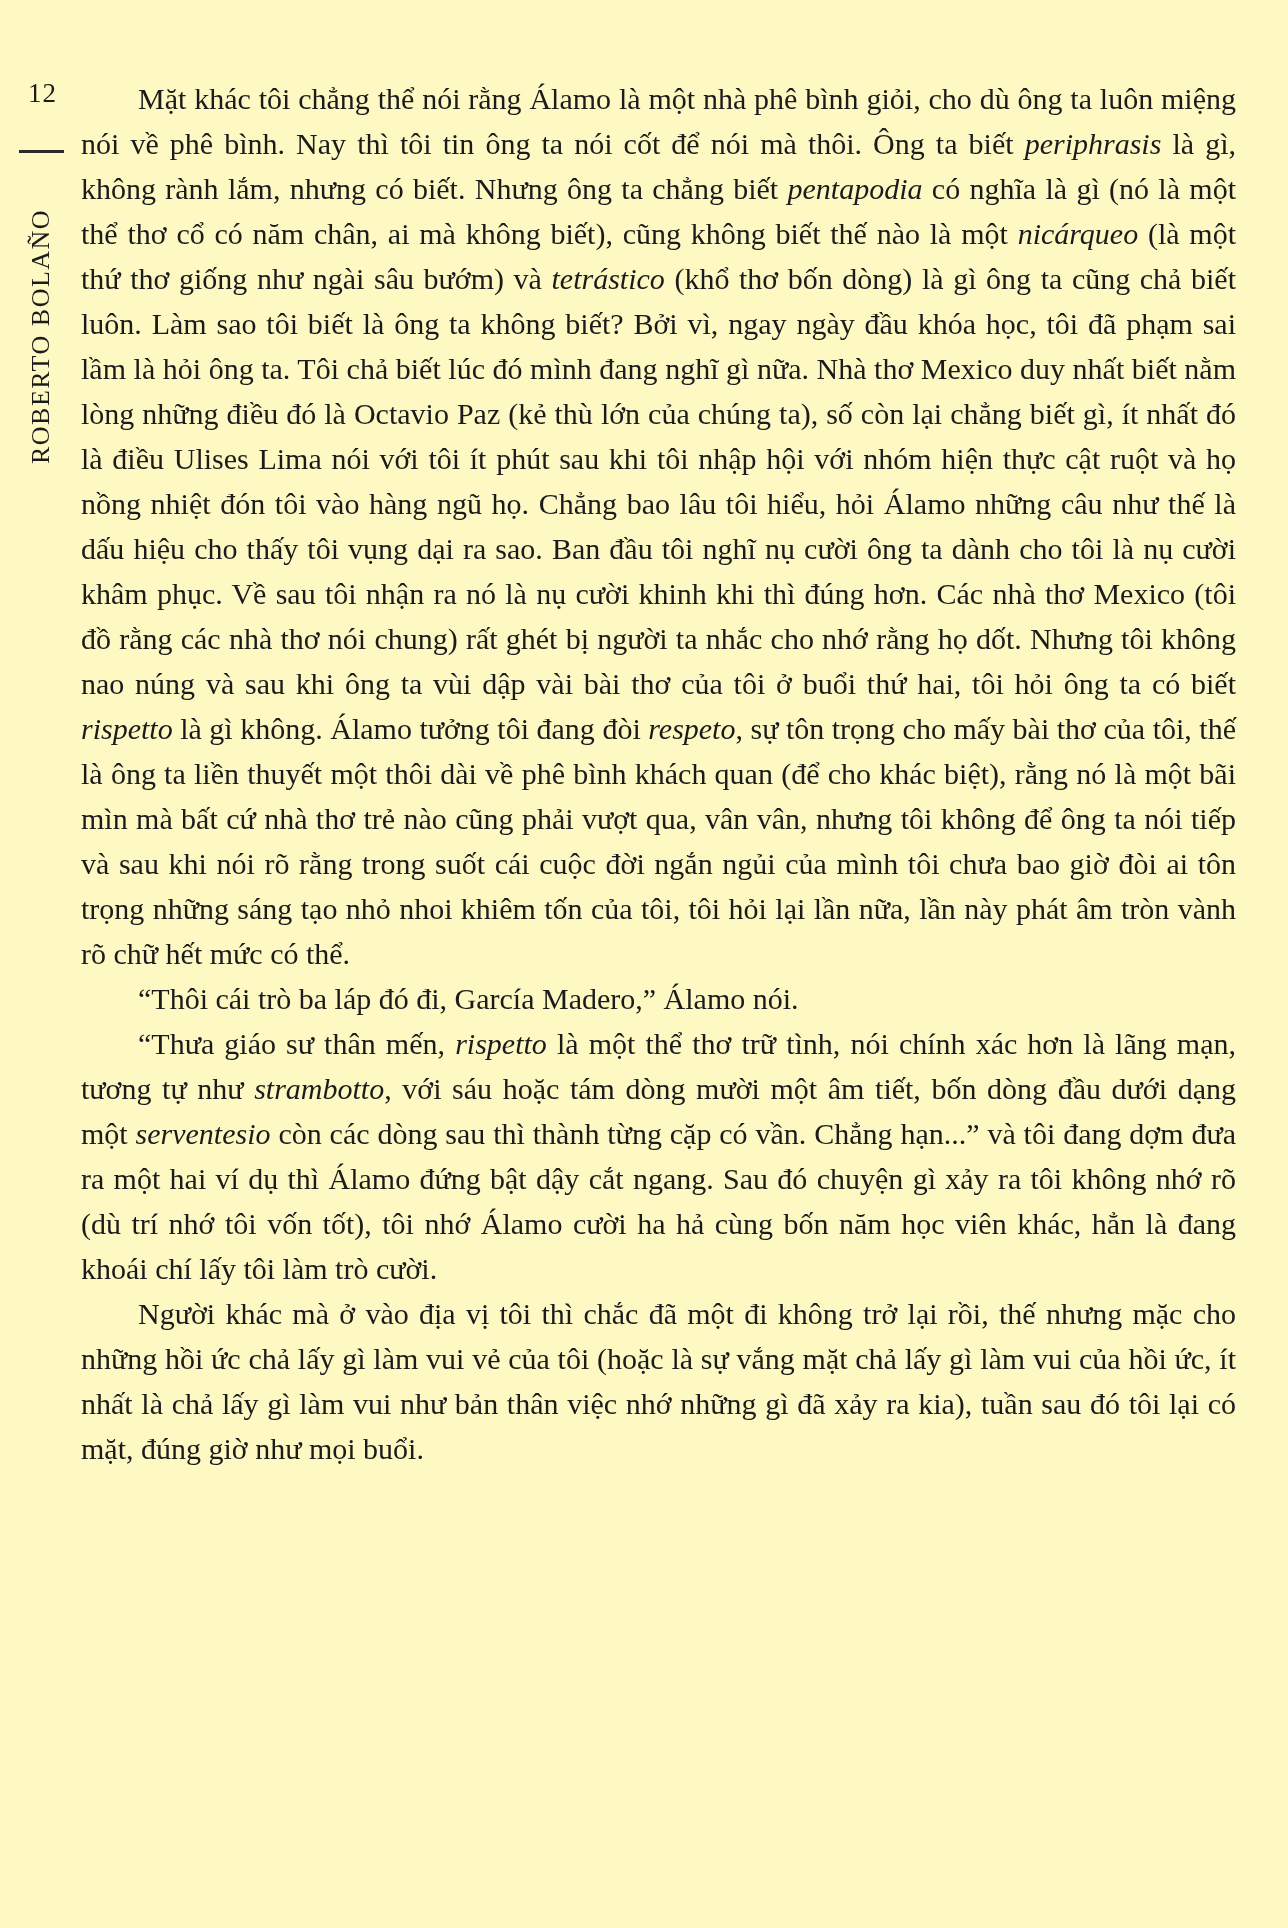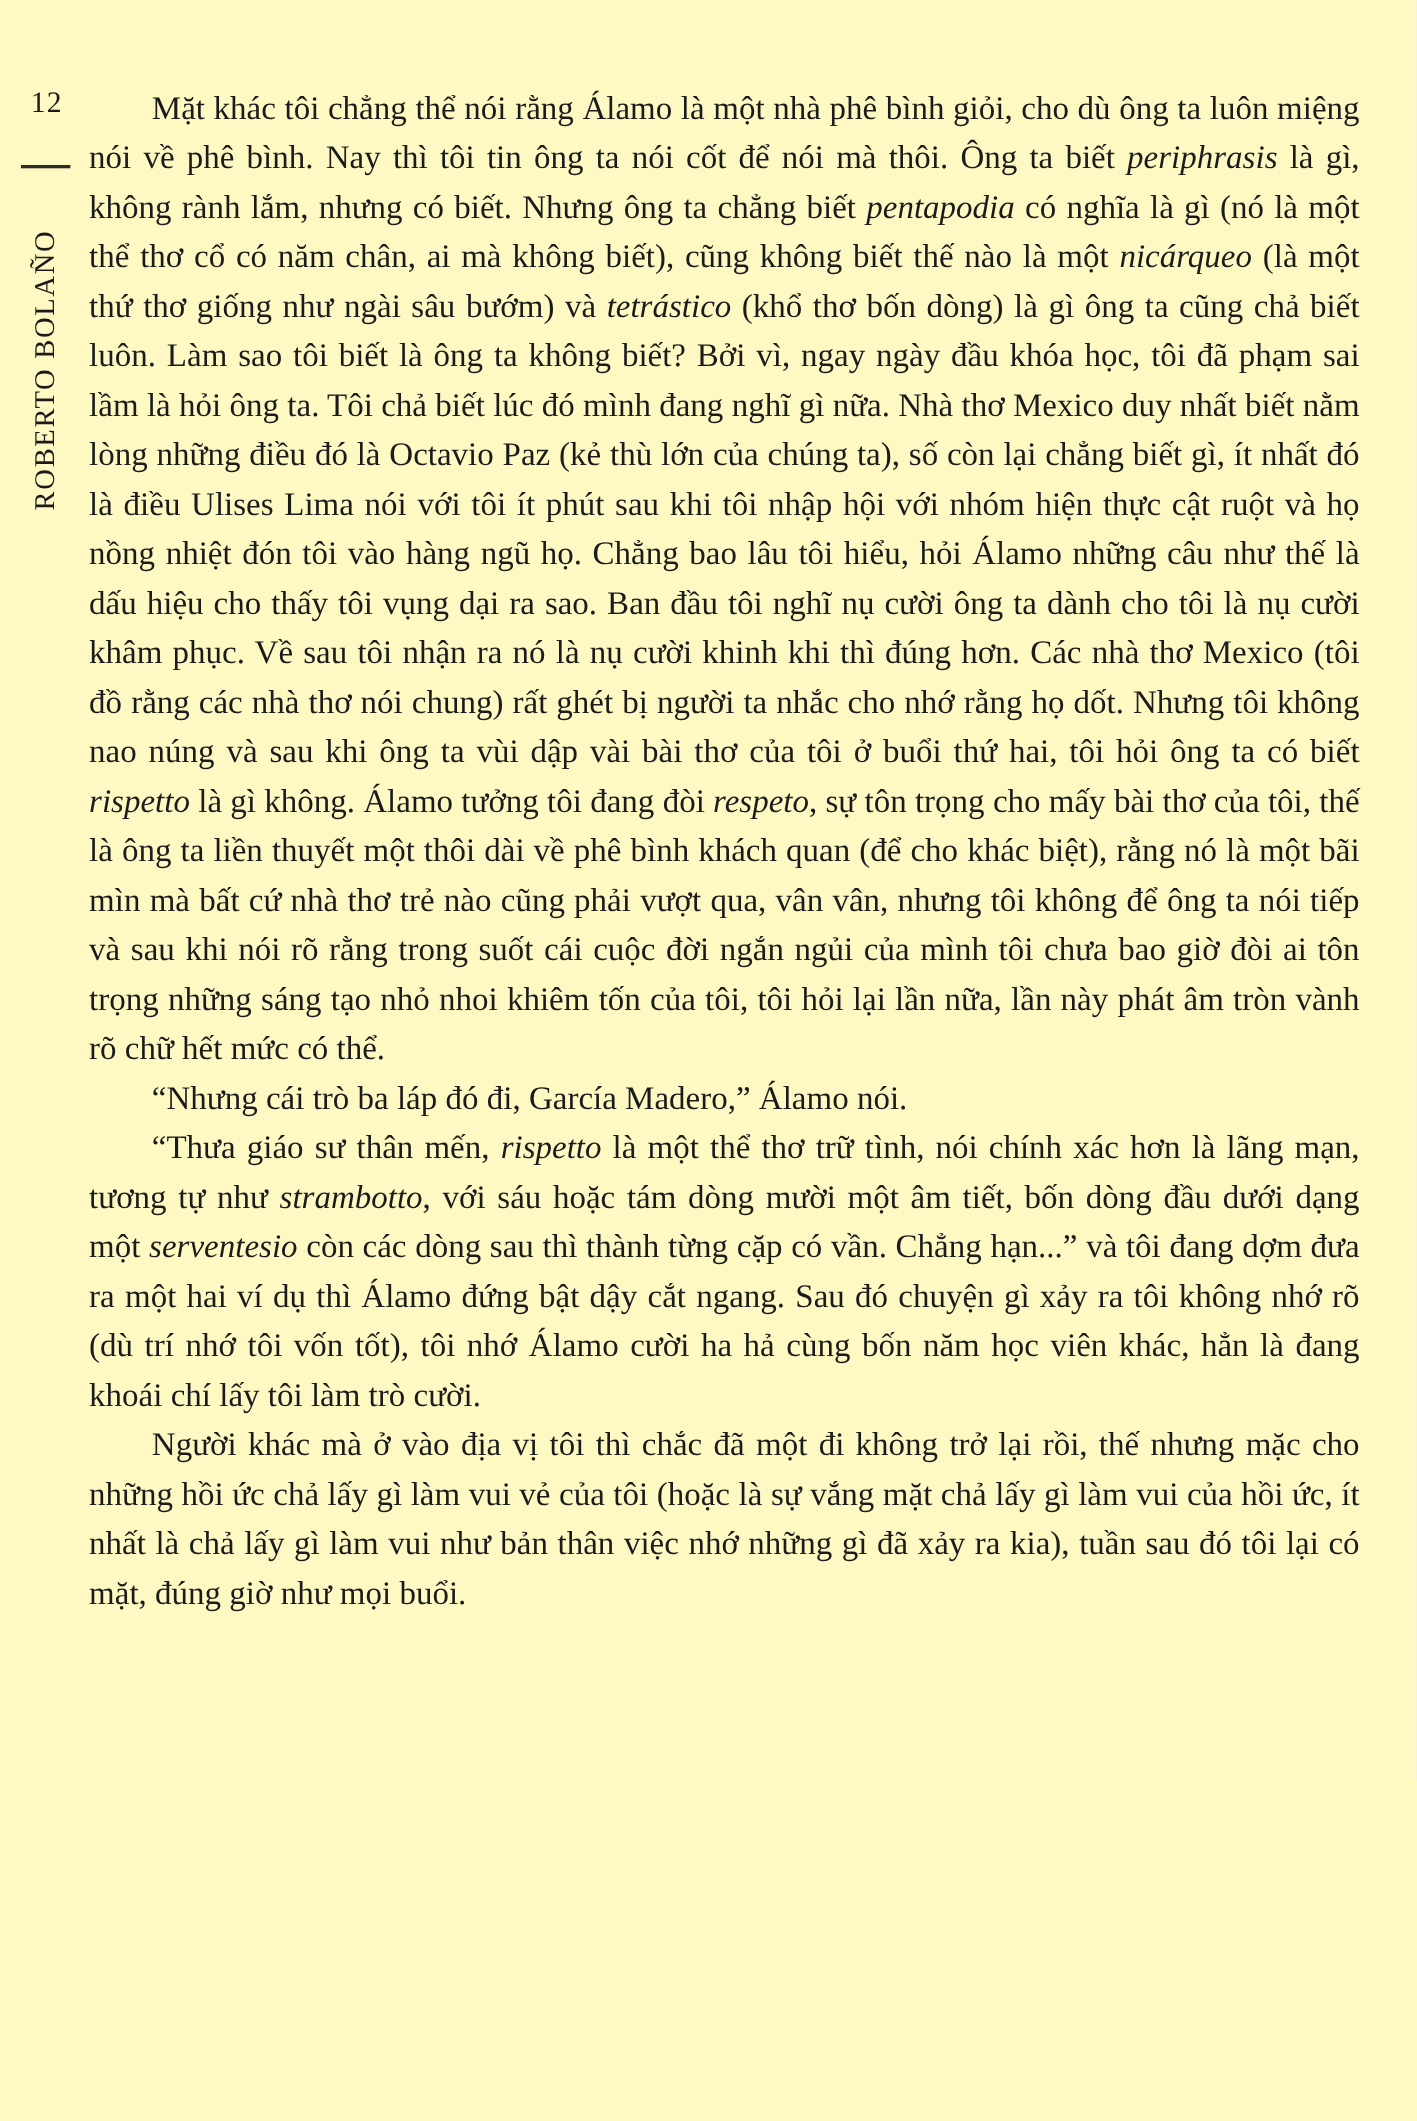--- a/index.html
+++ b/index.html
@@ -63,17 +63,17 @@
 </style>
 </head>
 <body>
 
 <div class="page">
   <div class="page-number">12</div>
   <div class="margin-rule"></div>
   <div class="author-sidebar">ROBERTO BOLAÑO</div>
   <div class="page-text">
       <p><span>Mặt khác tôi chẳng thể nói rằng Álamo là một nhà phê bình giỏi, cho dù ông ta luôn miệng nói về phê bình. Nay thì tôi tin ông ta nói cốt để nói mà thôi. Ông ta biết </span><i>periphrasis</i><span> là gì, không rành lắm, nhưng có biết. Nhưng ông ta chẳng biết </span><i>pentapodia</i><span> có nghĩa là gì (nó là một thể thơ cổ có năm chân, ai mà không biết), cũng không biết thế nào là một </span><i>nicárqueo</i><span> (là một thứ thơ giống như ngài sâu bướm) và </span><i>tetrástico</i><span> (khổ thơ bốn dòng) là gì ông ta cũng chả biết luôn. Làm sao tôi biết là ông ta không biết? Bởi vì, ngay ngày đầu khóa học, tôi đã phạm sai lầm là hỏi ông ta. Tôi chả biết lúc đó mình đang nghĩ gì nữa. Nhà thơ Mexico duy nhất biết nằm lòng những điều đó là Octavio Paz (kẻ thù lớn của chúng ta), số còn lại chẳng biết gì, ít nhất đó là điều Ulises Lima nói với tôi ít phút sau khi tôi nhập hội với nhóm hiện thực cật ruột và họ nồng nhiệt đón tôi vào hàng ngũ họ. Chẳng bao lâu tôi hiểu, hỏi Álamo những câu như thế là dấu hiệu cho thấy tôi vụng dại ra sao. Ban đầu tôi nghĩ nụ cười ông ta dành cho tôi là nụ cười khâm phục. Về sau tôi nhận ra nó là nụ cười khinh khi thì đúng hơn. Các nhà thơ Mexico (tôi đồ rằng các nhà thơ nói chung) rất ghét bị người ta nhắc cho nhớ rằng họ dốt. Nhưng tôi không nao núng và sau khi ông ta vùi dập vài bài thơ của tôi ở buổi thứ hai, tôi hỏi ông ta có biết </span><i>rispetto</i><span> là gì không. Álamo tưởng tôi đang đòi </span><i>respeto</i><span>, sự tôn trọng cho mấy bài thơ của tôi, thế là ông ta liền thuyết một thôi dài về phê bình khách quan (để cho khác biệt), rằng nó là một bãi mìn mà bất cứ nhà thơ trẻ nào cũng phải vượt qua, vân vân, nhưng tôi không để ông ta nói tiếp và sau khi nói rõ rằng trong suốt cái cuộc đời ngắn ngủi của mình tôi chưa bao giờ đòi ai tôn trọng những sáng tạo nhỏ nhoi khiêm tốn của tôi, tôi hỏi lại lần nữa, lần này phát âm tròn vành rõ chữ hết mức có thể.</span></p>
-      <p><span>“Nhưng cái trò ba láp đó đi, García Madero,” Álamo nói.</span></p>
+      <p><span>“Thôi cái trò ba láp đó đi, García Madero,” Álamo nói.</span></p>
       <p><span>“Thưa giáo sư thân mến, </span><i>rispetto</i><span> là một thể thơ trữ tình, nói chính xác hơn là lãng mạn, tương tự như </span><i>strambotto</i><span>, với sáu hoặc tám dòng mười một âm tiết, bốn dòng đầu dưới dạng một </span><i>serventesio</i><span> còn các dòng sau thì thành từng cặp có vần. Chẳng hạn...” và tôi đang dợm đưa ra một hai ví dụ thì Álamo đứng bật dậy cắt ngang. Sau đó chuyện gì xảy ra tôi không nhớ rõ (dù trí nhớ tôi vốn tốt), tôi nhớ Álamo cười ha hả cùng bốn năm học viên khác, hẳn là đang khoái chí lấy tôi làm trò cười.</span></p>
       <p><span>Người khác mà ở vào địa vị tôi thì chắc đã một đi không trở lại rồi, thế nhưng mặc cho những hồi ức chả lấy gì làm vui vẻ của tôi (hoặc là sự vắng mặt chả lấy gì làm vui của hồi ức, ít nhất là chả lấy gì làm vui như bản thân việc nhớ những gì đã xảy ra kia), tuần sau đó tôi lại có mặt, đúng giờ như mọi buổi.</span></p>
     </div>
 </div>
 
 </body></html>

